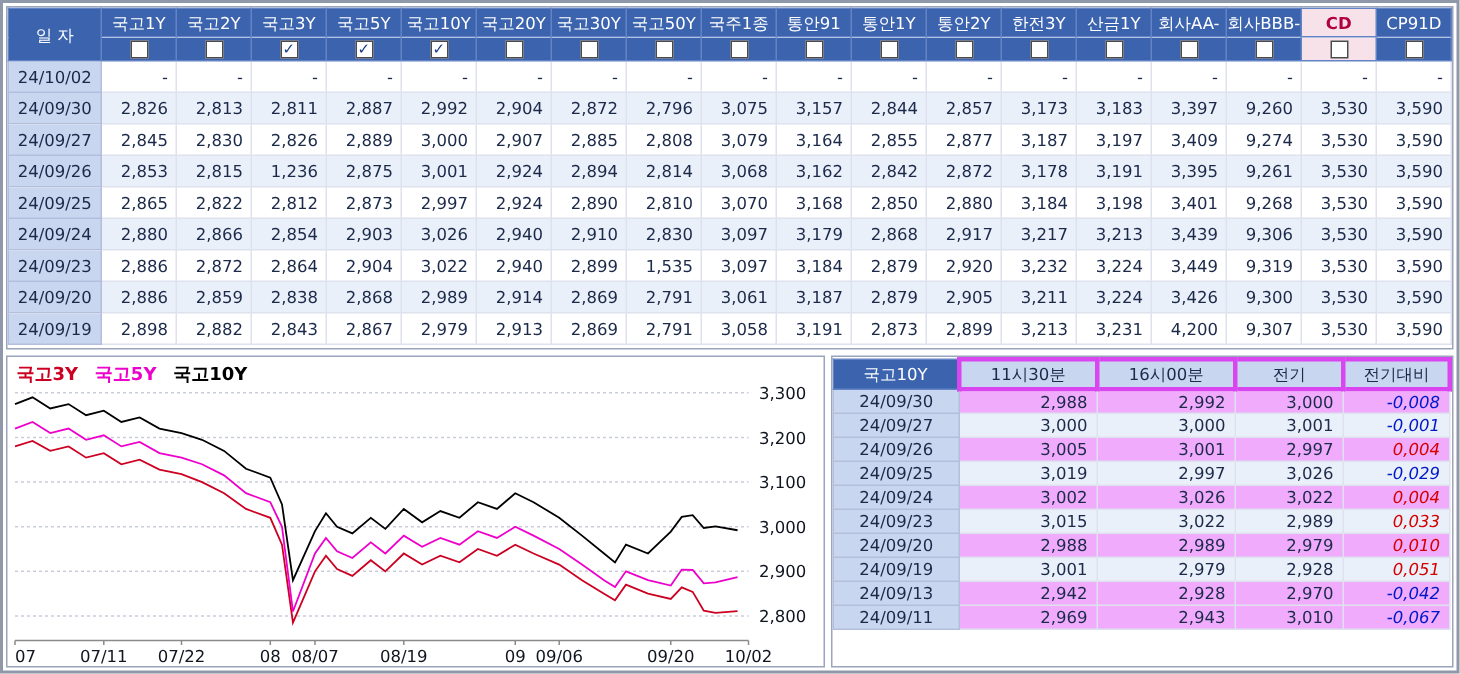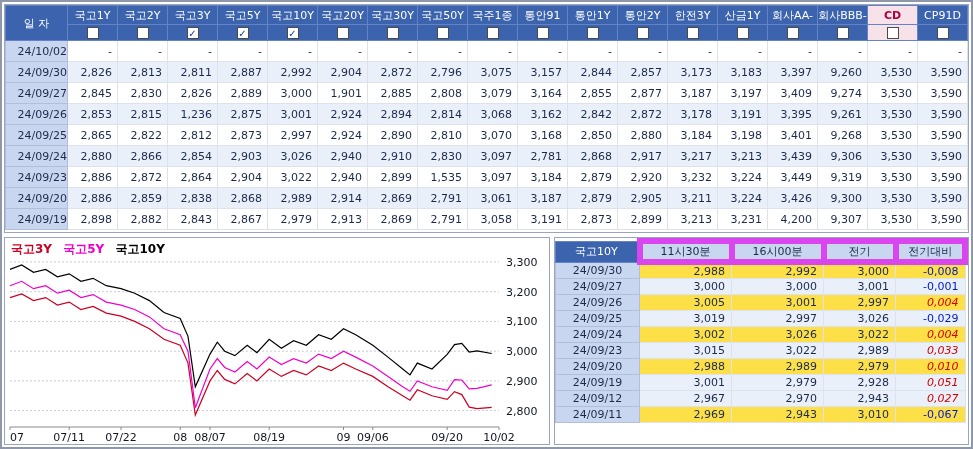--- a/index.html
+++ b/index.html
@@ -6,42 +6,42 @@
   body { background:#e8e8e8; font-family:"DejaVu Sans","Liberation Sans",sans-serif; }
   .screen{ width:973px; height:449px; background:#ffffff; border:2px solid #8f98a8; padding:2px; position:relative; overflow:hidden;}
   table{ border-collapse:collapse; table-layout:fixed; width:100%; font-size:11px; color:var(--text,#1c2a4a);}
   
   .top-panel{ height:229px; overflow:hidden; border:1px solid #9aa4bc;}
   .grid th{ background:var(--header-bg,#3c64ae); color:var(--header-fg,#fff); font-weight:normal; border:1px solid #6383c4; height:19px; text-align:center; overflow:hidden; white-space:nowrap;}
   .grid th.hl{ background:var(--cd-bg,#f8e2ea); color:var(--cd-fg,#b00040);font-weight:bold;}
   .grid th.cbcell{ height:16px;}
   .grid .cb{ display:inline-block; width:12px; height:12px; background:#fff; border:1px solid #4a4a4a; line-height:11px; font-size:10px; color:#123a8c; font-weight:bold; vertical-align:middle;}
   .grid td{ border:1px solid #dde2ee; height:21px; background:#fff; text-align:right; padding-right:5px; overflow:hidden; white-space:nowrap;}
-  .grid td.datecell{ background:var(--date-bg,#c9d6f0); padding-right:0; border:1px solid #b3bedd;}
+  .grid td.datecell{ background:var(--date-bg,#c9d6f0); text-align:center; padding-right:0; border:1px solid #b3bedd;}
   .grid tr.alt td{ background:var(--alt-bg,#eaf0fa);}
   .grid tr.alt td.datecell{ background:var(--date-bg,#c9d6f0);}
   
   .bottom{ display:flex; gap:4px; margin-top:4px; height:208px;}
   .chart-panel{ flex:0 0 546px; border:1px solid #9aa4bc; position:relative; background:#fff; overflow:hidden;}
   .legend{ position:absolute; top:3px; left:6px; font-size:12px; font-weight:bold; z-index:2;}
   .legend .lg{ margin-right:7px;}
   .chart-panel svg{ display:block;}
   .grid-line{ stroke:#c9cdda; stroke-width:1; stroke-dasharray:2,2;}
   .axis-line{ stroke:#8a8a8a; stroke-width:1;}
   .ylab,.xlab{ font-size:11px; fill:#10151f; font-family:"DejaVu Sans","Liberation Sans",sans-serif;}
   
   .detail-panel{ flex:1; border:1px solid #9aa4bc; overflow:hidden; background:#fff;}
-  .dgrid th{ height:20px; font-weight:normal; border:6px solid #d946ef; background:var(--date-bg,#c9d6f0); color:#1c2a4a; text-align:center;}
+  .dgrid th{ height:20px; font-weight:normal; border:3px solid #d946ef; background:var(--date-bg,#c9d6f0); color:#1c2a4a; text-align:center;}
   .dgrid th.corner{ background:var(--header-bg,#3c64ae); color:#fff; border:1px solid #6383c4;}
-  .dgrid td{ border:1px solid #dde2ee; height:16px; background:#fde047; text-align:right; padding-right:6px; white-space:nowrap; overflow:hidden;}
+  .dgrid td{ border:1px solid #dde2ee; height:16px; background:#f0abfc; text-align:right; padding-right:6px; white-space:nowrap; overflow:hidden;}
   .dgrid td.datecell{ background:var(--date-bg,#c9d6f0); text-align:center; padding-right:0; border:1px solid #b3bedd;}
   .dgrid tr.alt td{ background:var(--alt-bg,#eaf0fa);}
   .dgrid tr.alt td.datecell{ background:var(--date-bg,#c9d6f0);}
   .dgrid td.pos{ color:var(--up,#d40000);font-style:italic;}
-  .dgrid td.neg{ color:var(--down,#0018c8);}
+  .dgrid td.neg{ color:var(--down,#0018c8);font-style:italic;}
 </style>
 </head>
 <body>
 
 <div class="screen">
 
   <div class="top-panel">
     <table class="grid" id="main-table">
         <colgroup>
           <col style="width:62px">
@@ -150,21 +150,21 @@
             <td class="num">3,530</td>
             <td class="num">3,590</td>
           </tr>
           <tr class="">
             <td class="datecell">24/09/27</td>
             <td class="num">2,845</td>
             <td class="num">2,830</td>
             <td class="num">2,826</td>
             <td class="num">2,889</td>
             <td class="num">3,000</td>
-            <td class="num">1,901</td>
+            <td class="num">2,907</td>
             <td class="num">2,885</td>
             <td class="num">2,808</td>
             <td class="num">3,079</td>
             <td class="num">3,164</td>
             <td class="num">2,855</td>
             <td class="num">2,877</td>
             <td class="num">3,187</td>
             <td class="num">3,197</td>
             <td class="num">3,409</td>
             <td class="num">9,274</td>
@@ -217,21 +217,21 @@
             <td class="datecell">24/09/24</td>
             <td class="num">2,880</td>
             <td class="num">2,866</td>
             <td class="num">2,854</td>
             <td class="num">2,903</td>
             <td class="num">3,026</td>
             <td class="num">2,940</td>
             <td class="num">2,910</td>
             <td class="num">2,830</td>
             <td class="num">3,097</td>
-            <td class="num">2,781</td>
+            <td class="num">3,179</td>
             <td class="num">2,868</td>
             <td class="num">2,917</td>
             <td class="num">3,217</td>
             <td class="num">3,213</td>
             <td class="num">3,439</td>
             <td class="num">9,306</td>
             <td class="num">3,530</td>
             <td class="num">3,590</td>
           </tr>
           <tr class="">
@@ -417,26 +417,26 @@
               <td>2,979</td>
               <td class="pos">0,010</td>
             </tr>
             <tr class="alt">
               <td class="datecell">24/09/19</td>
               <td>3,001</td>
               <td>2,979</td>
               <td>2,928</td>
               <td class="pos">0,051</td>
             </tr>
-            <tr class="alt">
-              <td class="datecell">24/09/12</td>
-              <td>2,967</td>
+            <tr class="">
+              <td class="datecell">24/09/13</td>
+              <td>2,942</td>
+              <td>2,928</td>
               <td>2,970</td>
-              <td>2,943</td>
-              <td class="pos">0,027</td>
+              <td class="neg">-0,042</td>
             </tr>
             <tr class="">
               <td class="datecell">24/09/11</td>
               <td>2,969</td>
               <td>2,943</td>
               <td>3,010</td>
               <td class="neg">-0,067</td>
             </tr>
           </tbody>
         </table>

